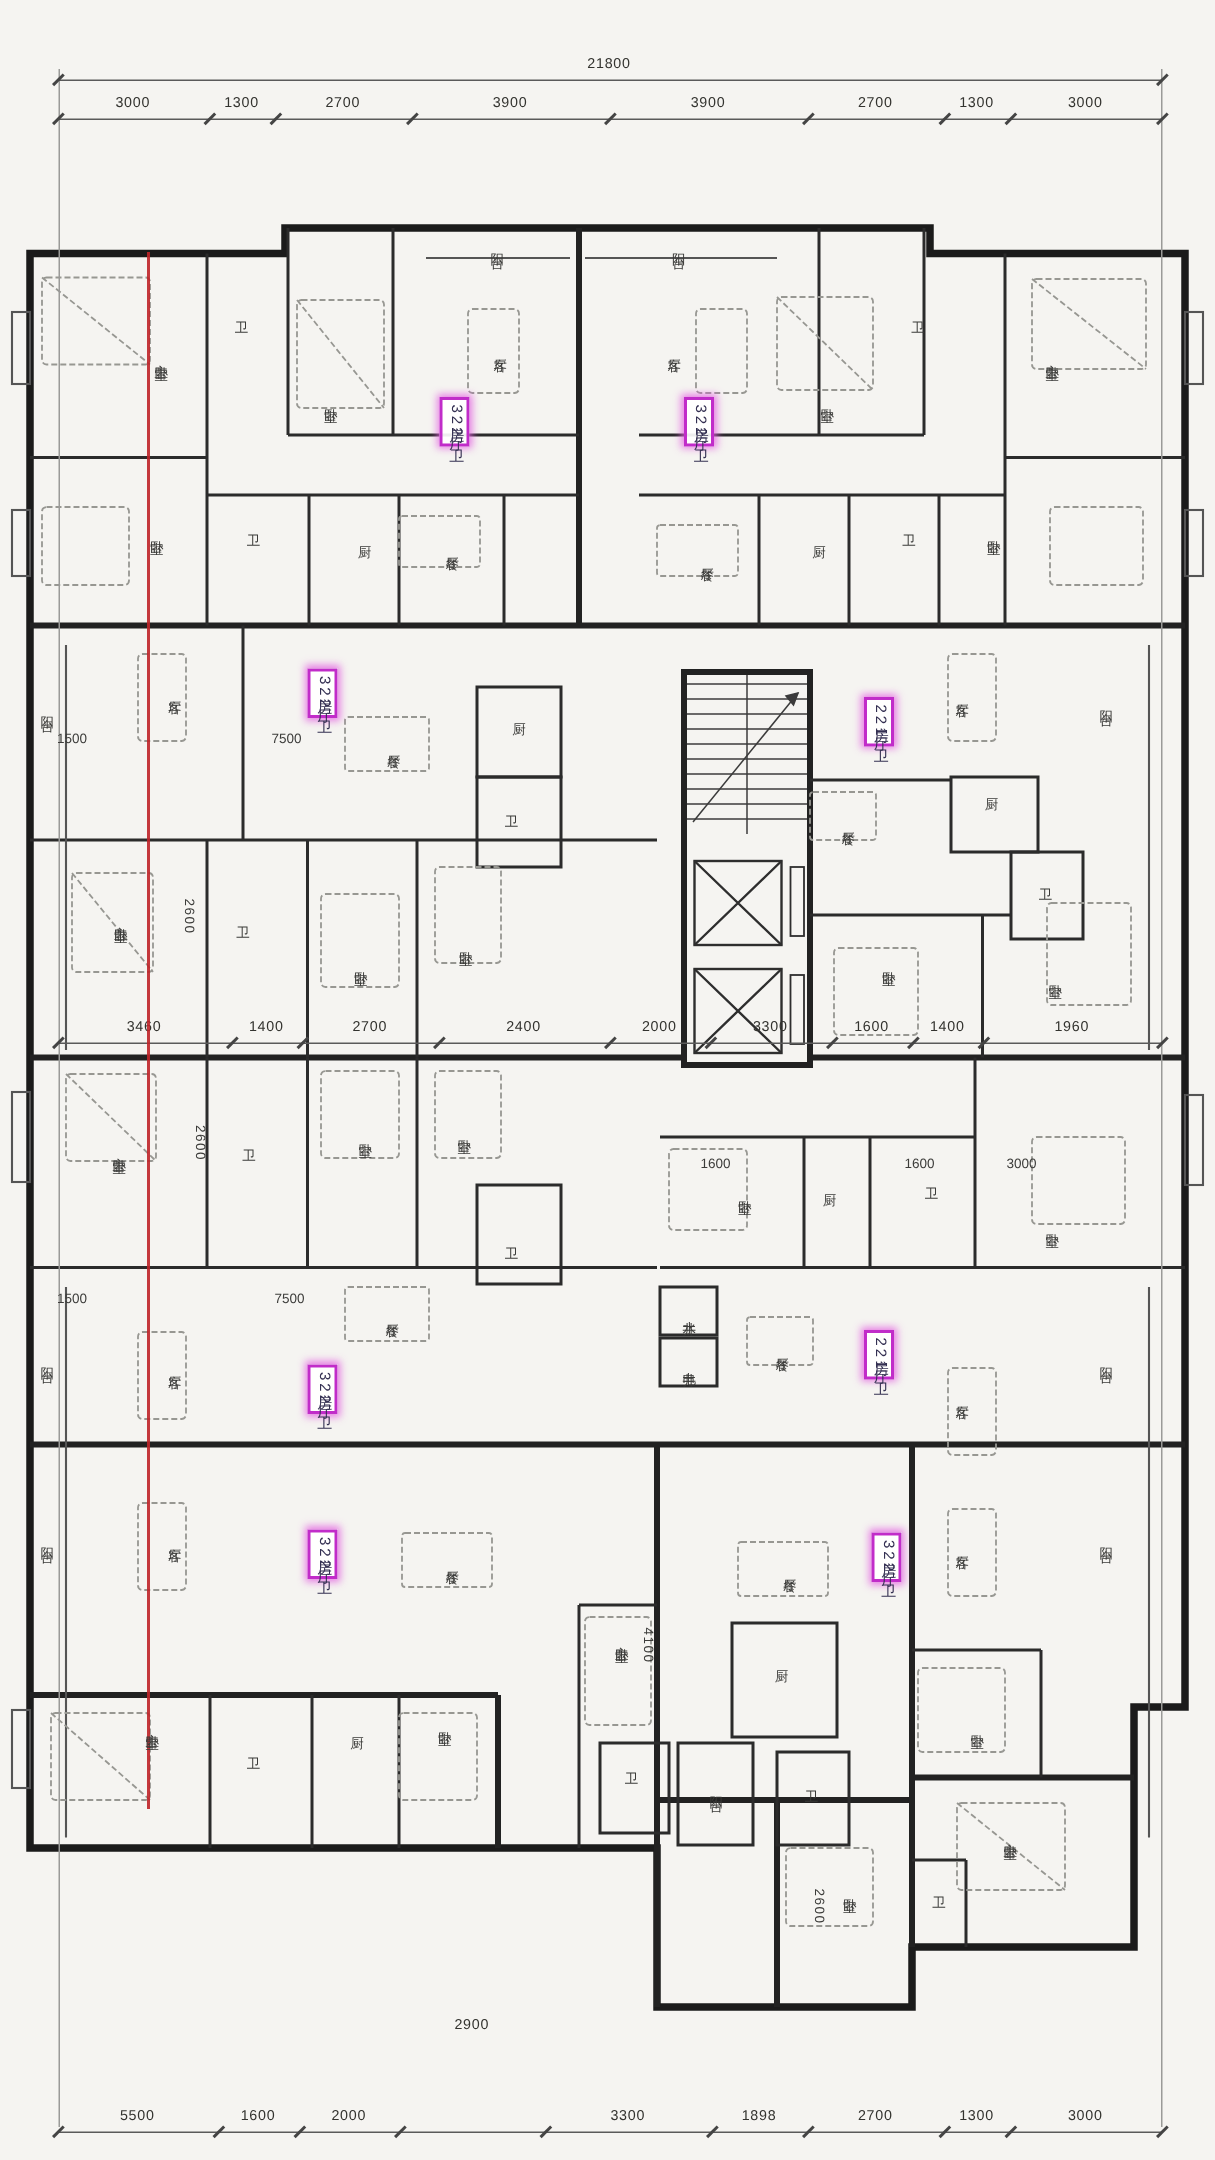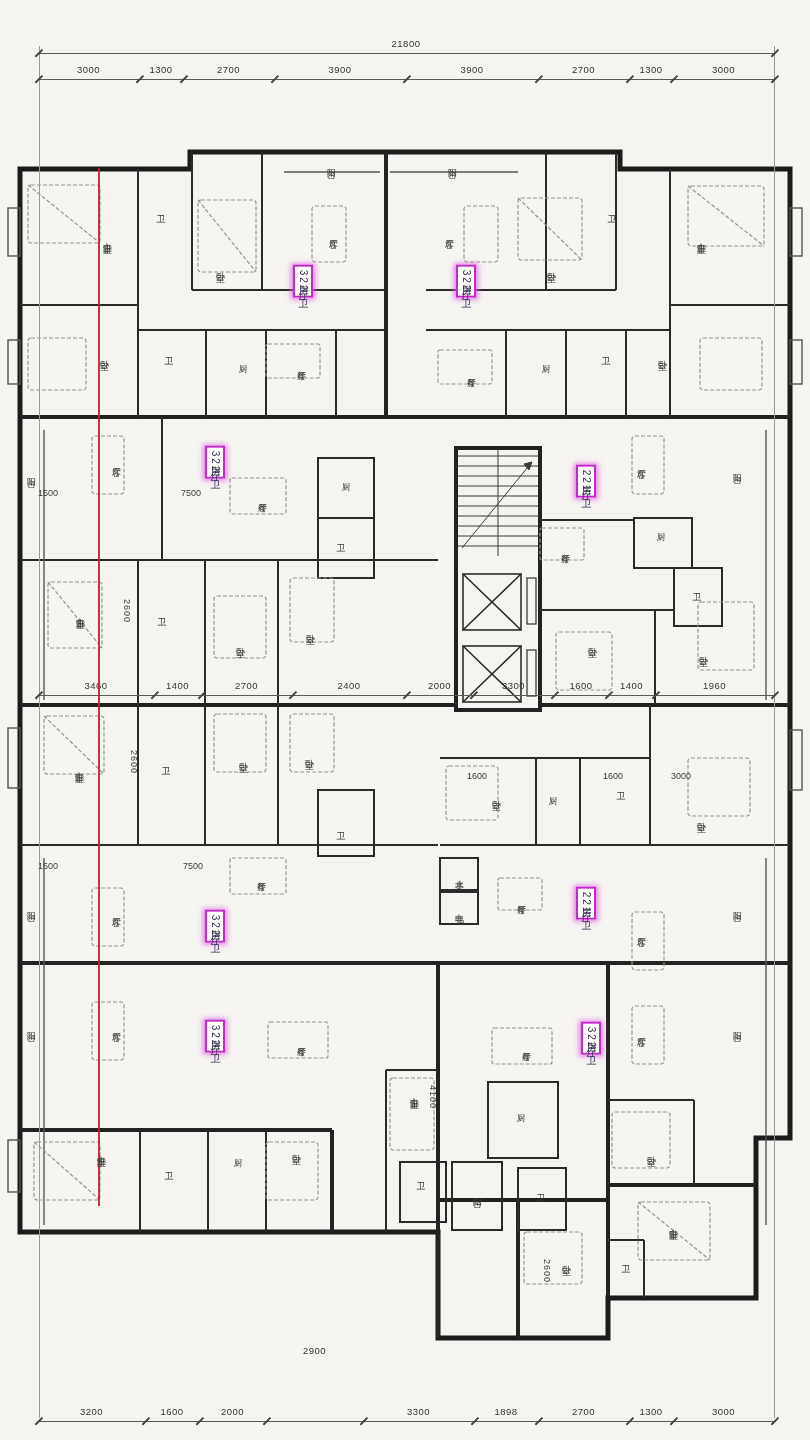--- a/index.html
+++ b/index.html
@@ -251,21 +251,21 @@
       <div class="tick" style="left: 38px; top: 1416px;"></div>
       <div class="tick" style="left: 145px; top: 1416px;"></div>
       <div class="tick" style="left: 199px; top: 1416px;"></div>
       <div class="tick" style="left: 266px; top: 1416px;"></div>
       <div class="tick" style="left: 363px; top: 1416px;"></div>
       <div class="tick" style="left: 474px; top: 1416px;"></div>
       <div class="tick" style="left: 538px; top: 1416px;"></div>
       <div class="tick" style="left: 629px; top: 1416px;"></div>
       <div class="tick" style="left: 673px; top: 1416px;"></div>
       <div class="tick" style="left: 774px; top: 1416px;"></div>
-      <span class="dimval" style="left: 91.5px; top: 1411px;">3200</span>
+      <span class="dimval" style="left: 91.5px; top: 1411px;">5500</span>
       <span class="dimval" style="left: 172px; top: 1411px;">1600</span>
       <span class="dimval" style="left: 232.5px; top: 1411px;">2000</span>
       <span class="dimval" style="left: 314.5px; top: 1350px;">2900</span>
       <span class="dimval" style="left: 418.5px; top: 1411px;">3300</span>
       <span class="dimval" style="left: 506px; top: 1411px;">1898</span>
       <span class="dimval" style="left: 583.5px; top: 1411px;">2700</span>
       <span class="dimval" style="left: 651px; top: 1411px;">1300</span>
       <span class="dimval" style="left: 723.5px; top: 1411px;">3000</span>
     </div>
   <div id="labels-layer">

